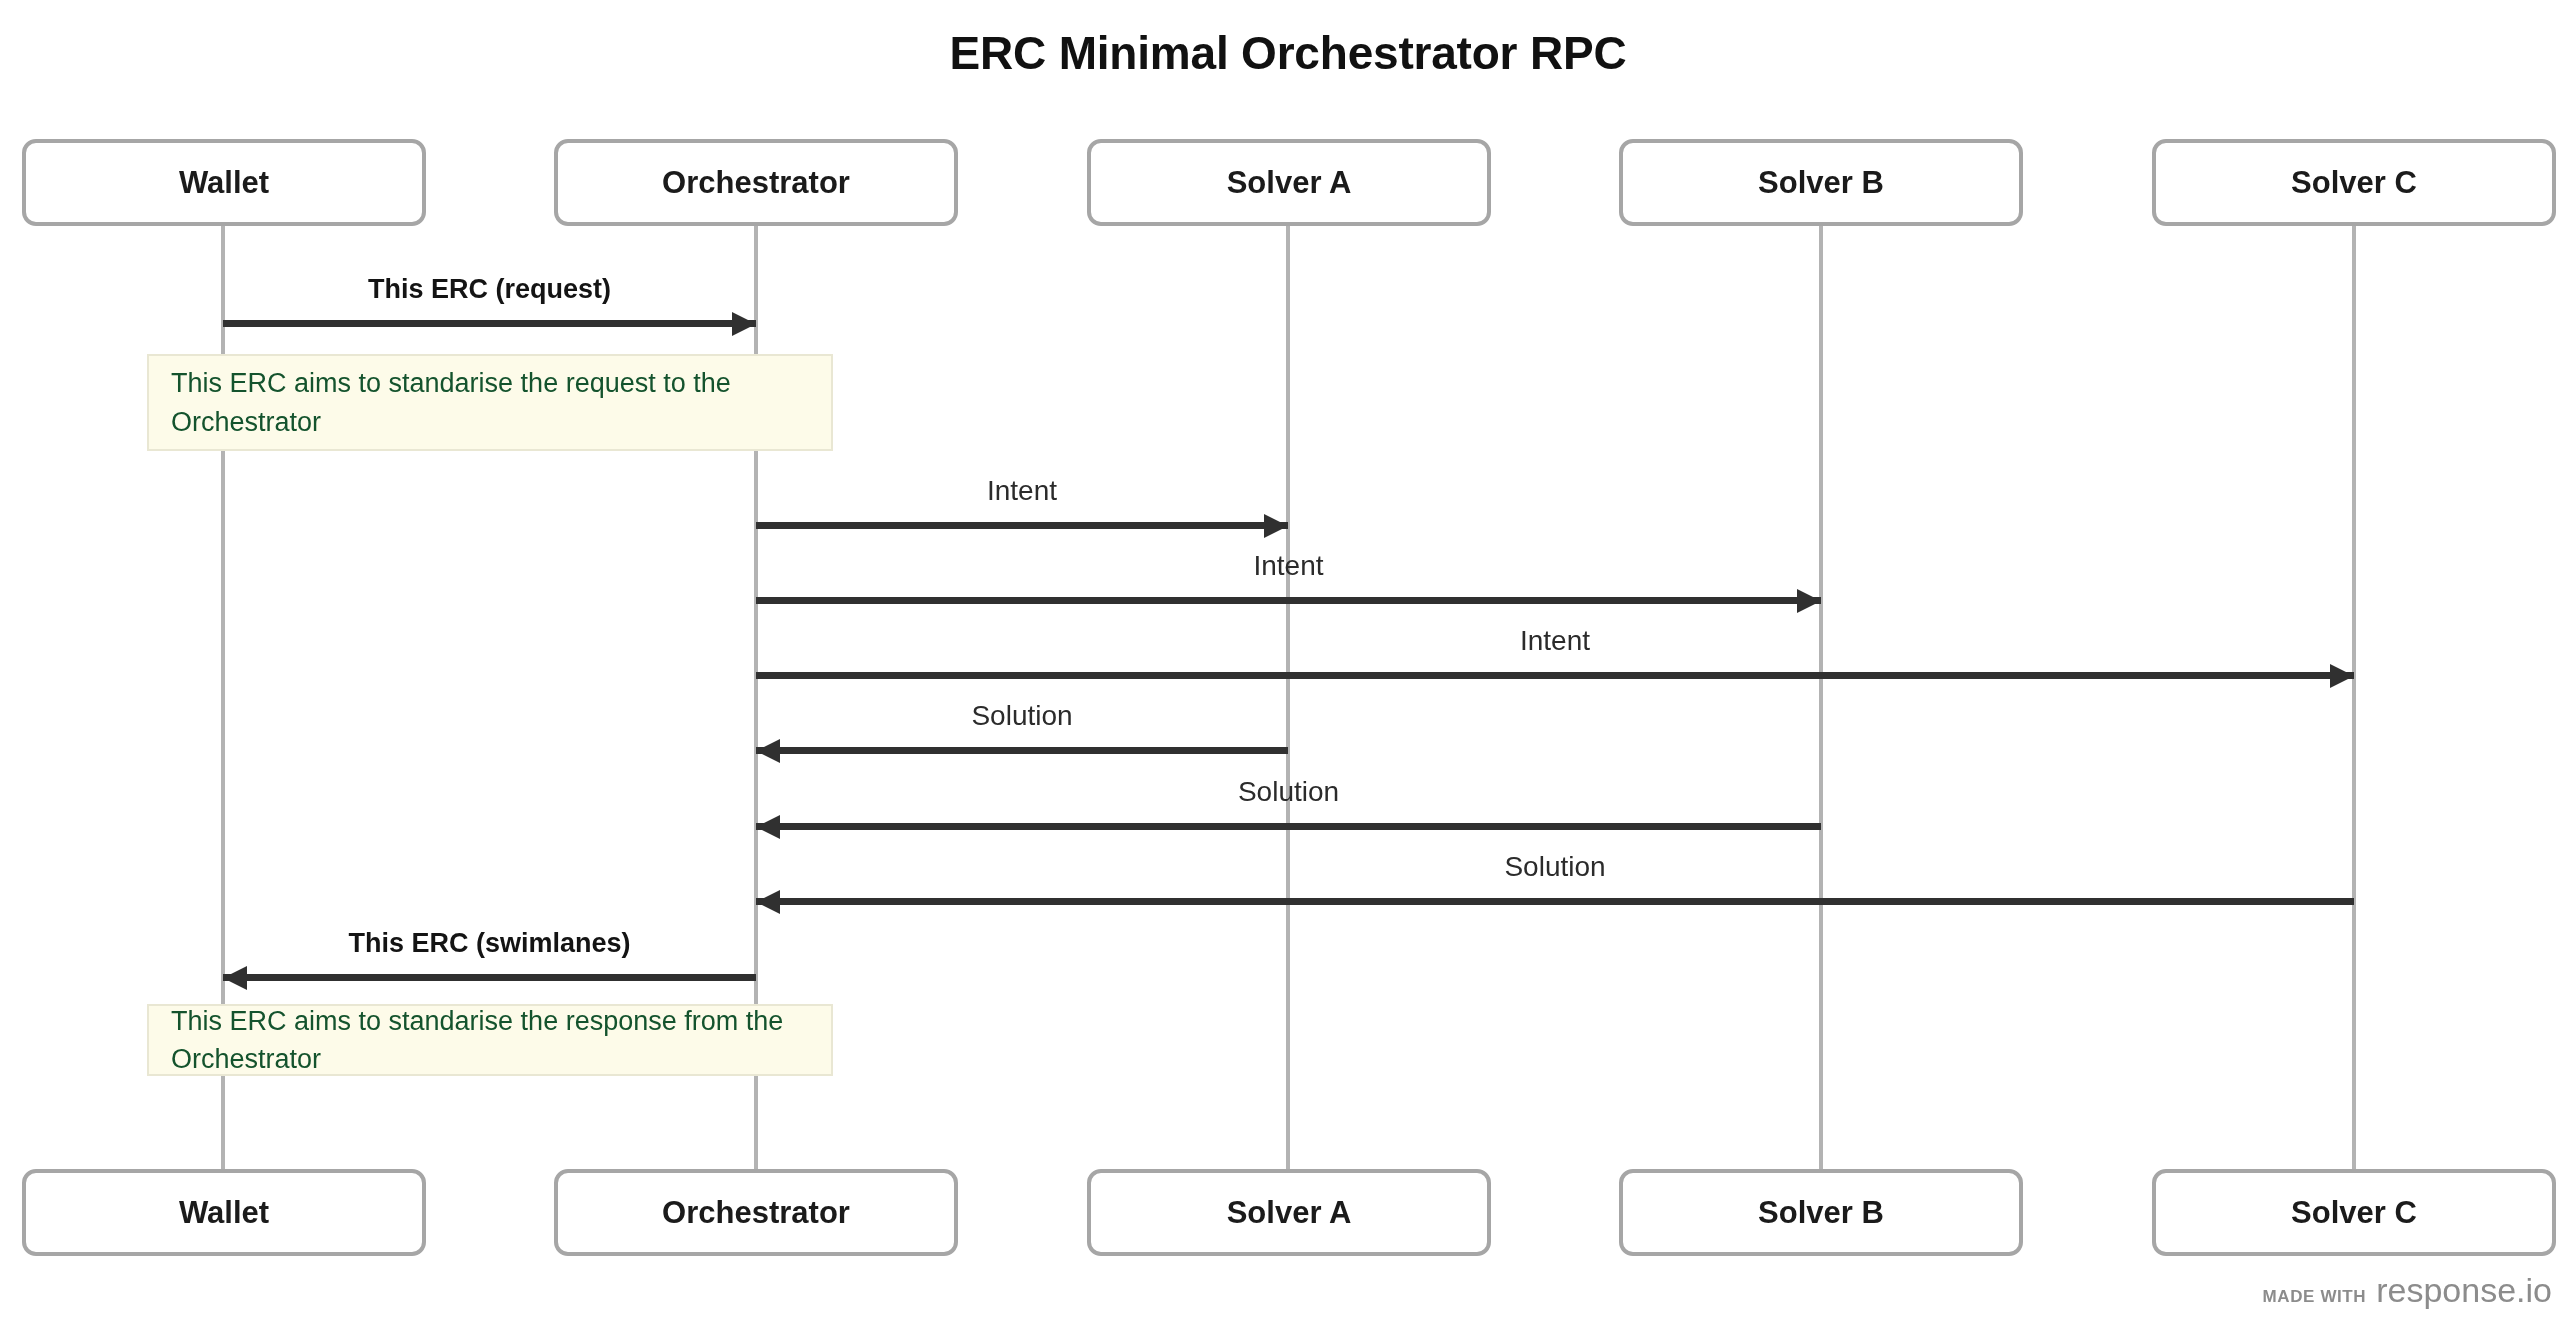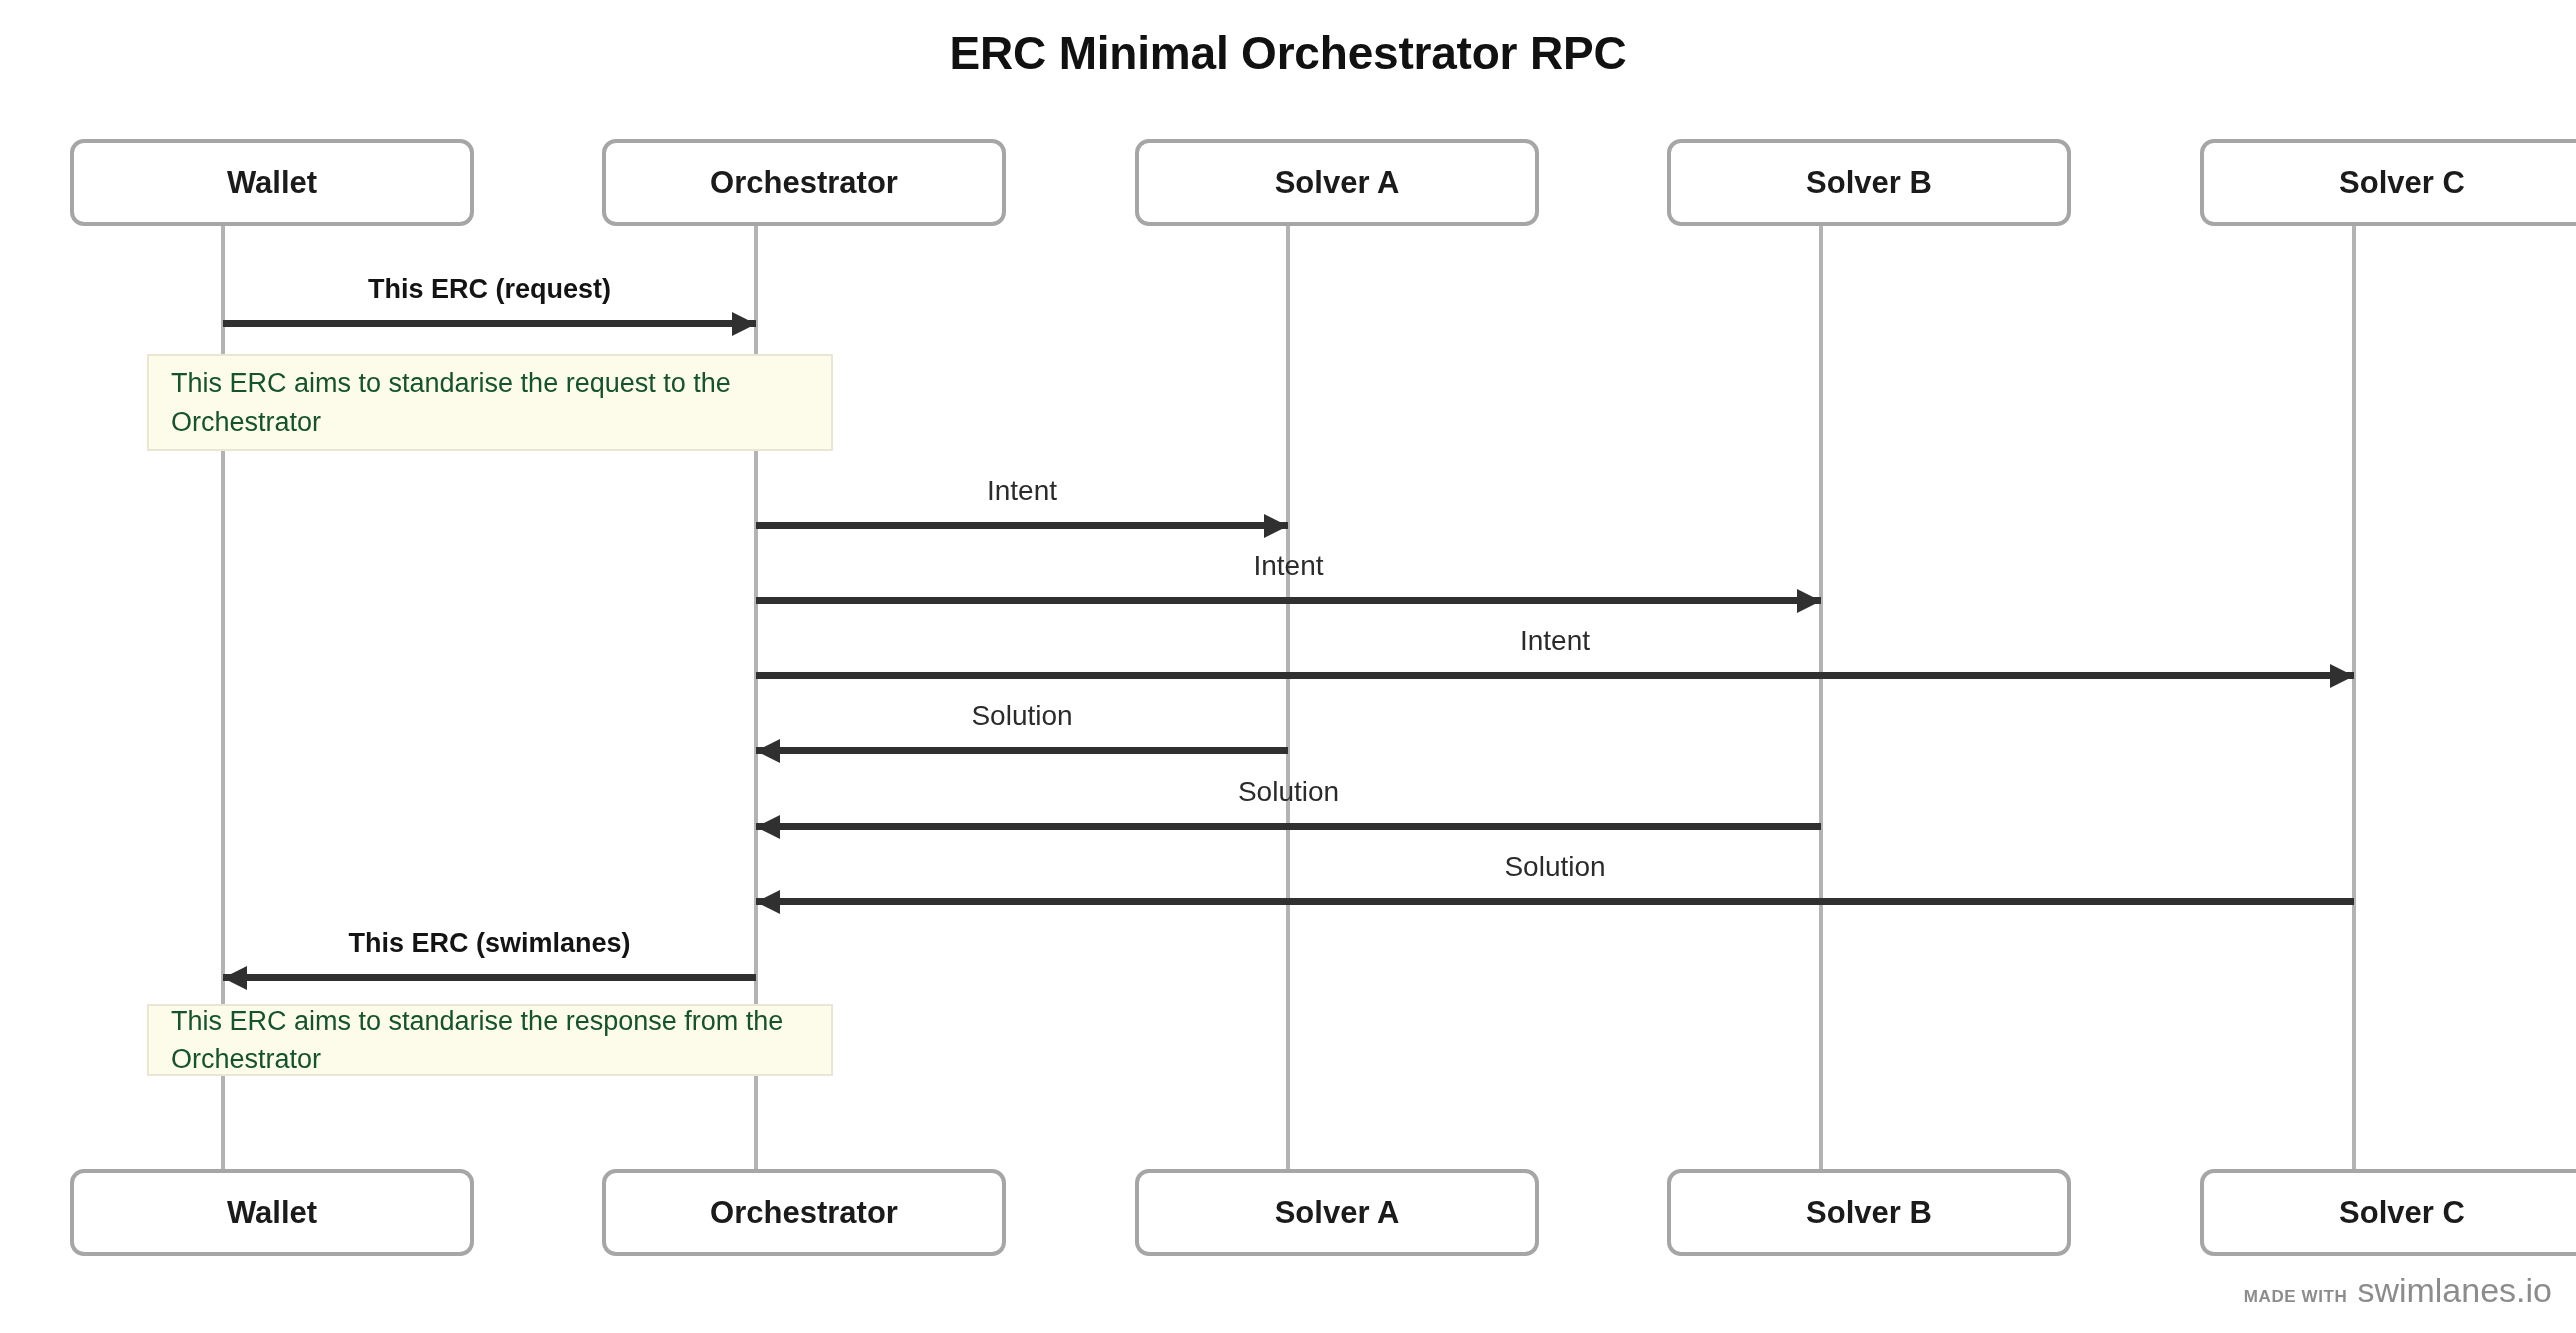--- a/index.html
+++ b/index.html
@@ -47,21 +47,20 @@
   .participant {
     position: absolute;
     height: 87px;
     box-sizing: border-box;
     border: 4px solid #a6a6a6;
     border-radius: 14px;
     background: #ffffff;
     display: flex;
     align-items: center;
     justify-content: center;
-    margin-left: 48px;
   }
   .participant-label {
     font-size: 31px;
     font-weight: bold;
     color: #1b1b1b;
     font-family: "Liberation Sans", sans-serif;
     white-space: nowrap;
   }
 
   
@@ -240,17 +239,17 @@
       <div class="participant" style="left: 1619px; top: 1169px; width: 404px;">
         <span class="participant-label">Solver B</span>
       </div>
       <div class="participant" style="left: 2152px; top: 1169px; width: 404px;">
         <span class="participant-label">Solver C</span>
       </div>
     </div>
 
   <div class="footer-brand">
     <span class="brand-made">MADE WITH</span>
-    <span class="brand-name">swimlanes.io</span>
+    <span class="brand-name">response.io</span>
   </div>
 
 </div>
 
 
 </body></html>

